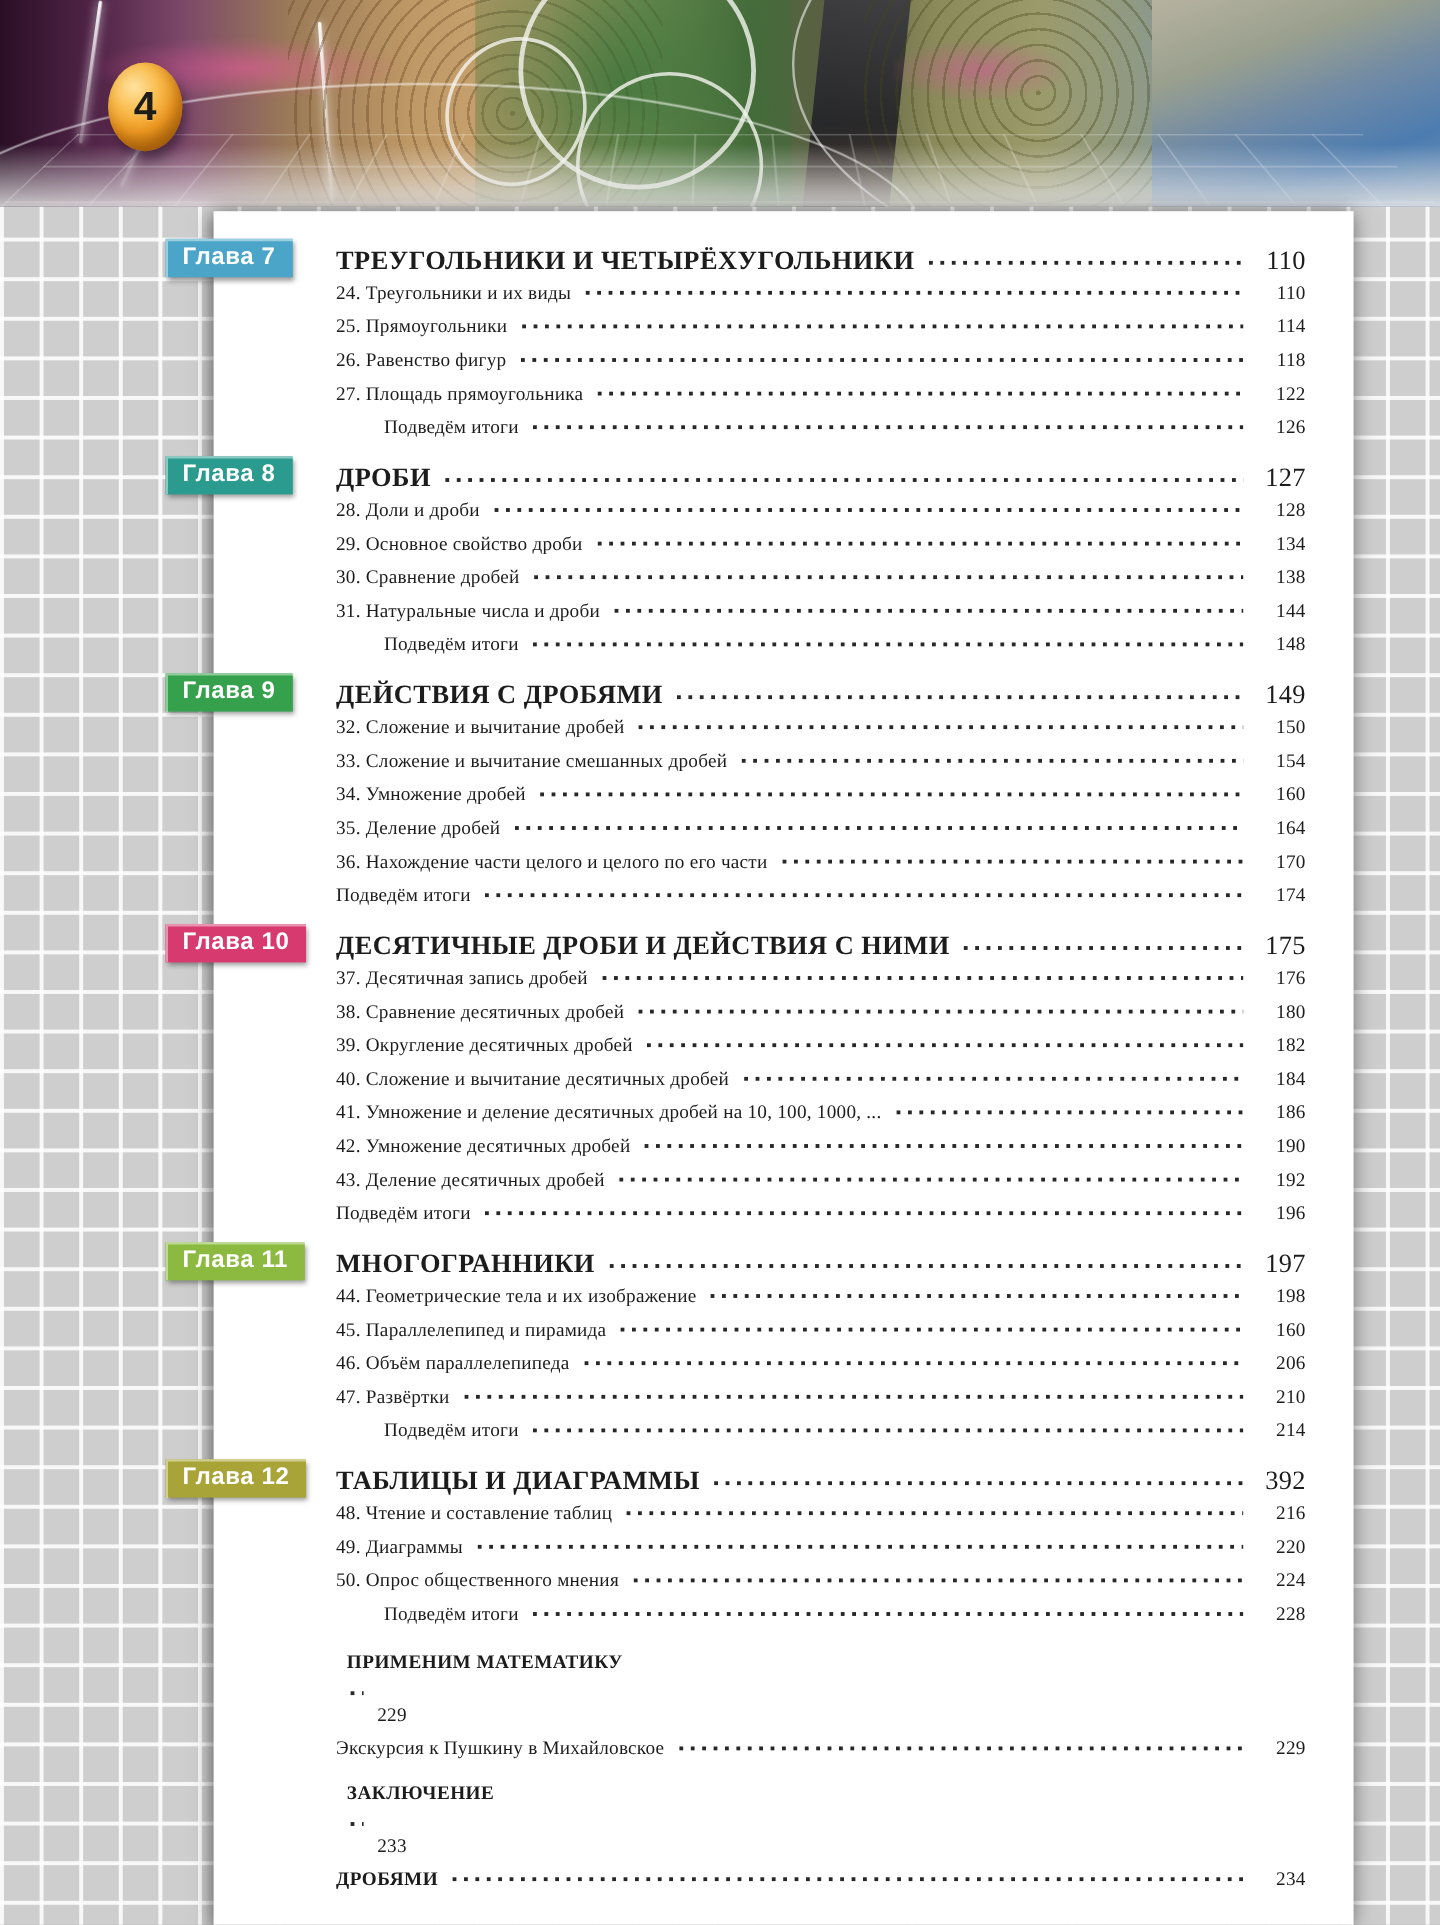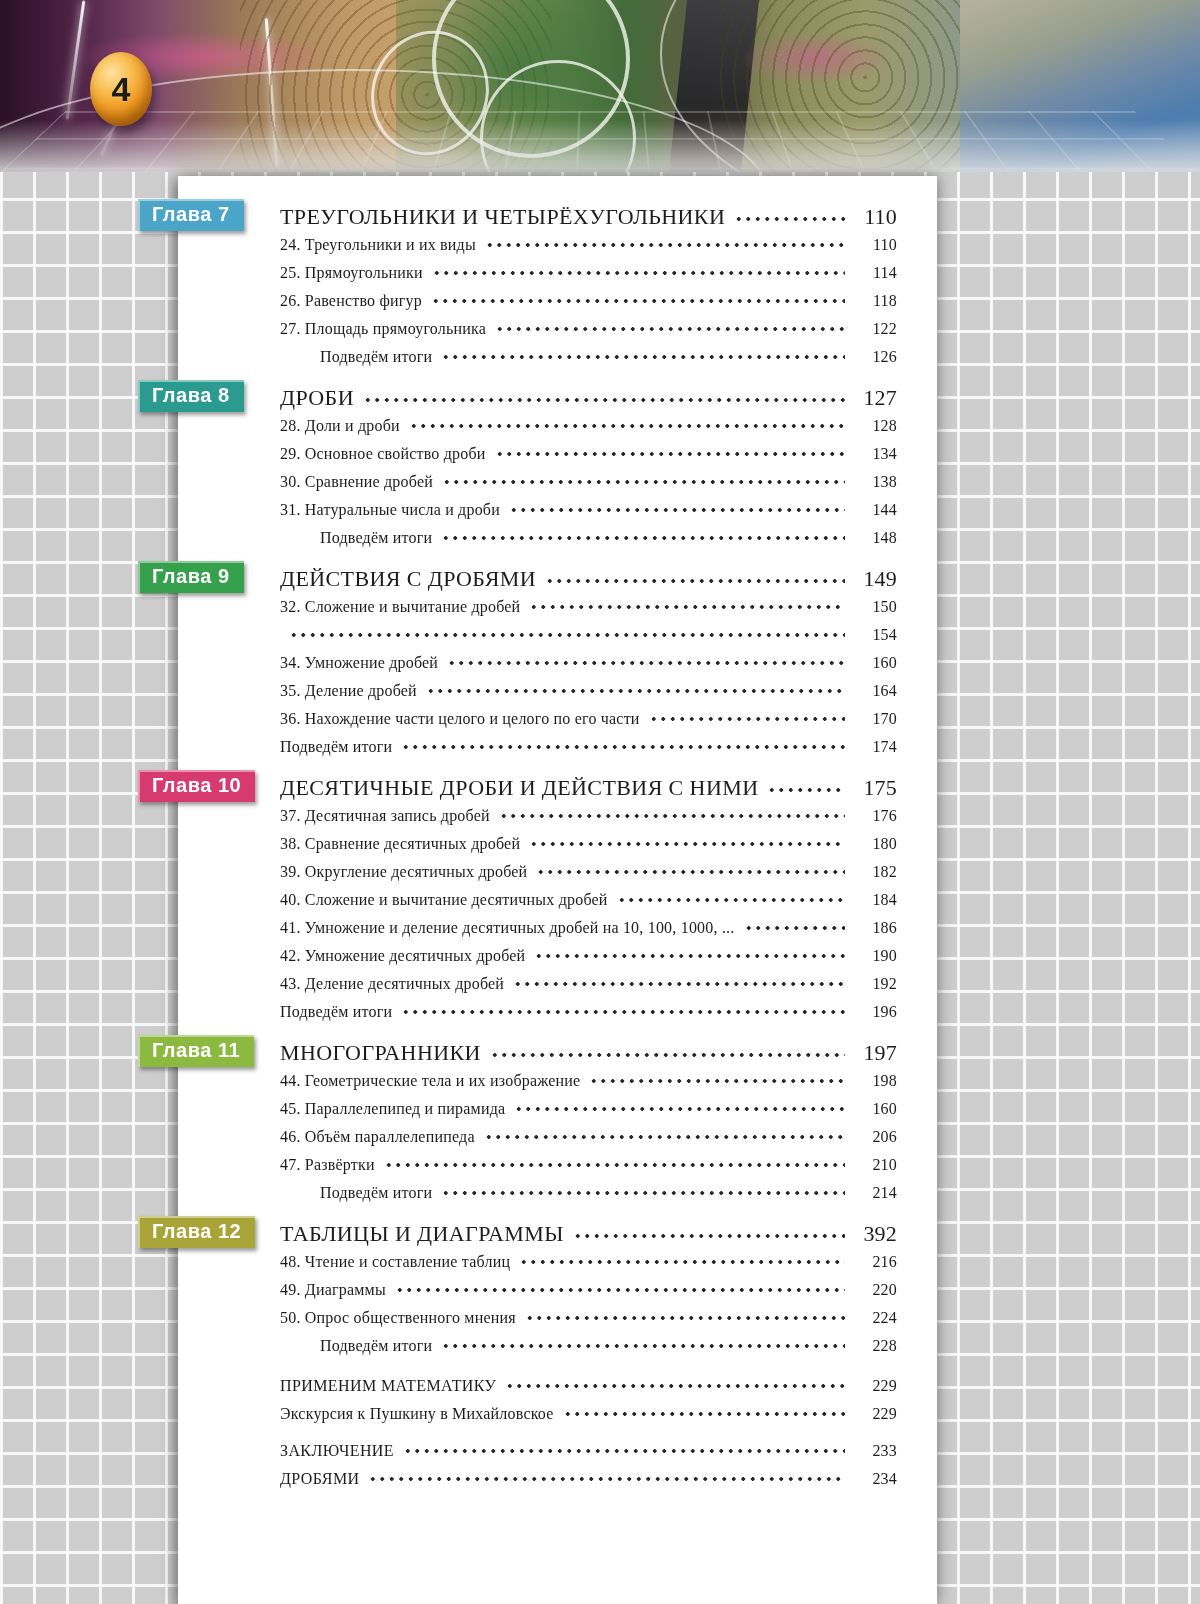--- a/index.html
+++ b/index.html
@@ -50,35 +50,35 @@
   .hd-fade{left:0; right:0; top:70%; height:30%; background:linear-gradient(180deg, rgba(224,224,224,0), rgba(228,228,228,.85));}
 
   
   .ball{position:absolute; left:90px; top:52px; width:62px; height:74px; border-radius:50%;
     background:radial-gradient(circle at 35% 28%, #ffe2a0 0%, #f9bd4e 30%, #ef9a22 55%, #b76d0b 88%, #8a4f06 100%);
     box-shadow:3px 7px 9px rgba(35,18,40,.5), inset -4px -8px 12px rgba(120,60,0,.45);
     display:flex; align-items:center; justify-content:center; z-index:5;}
   .ball span{font-family:"Liberation Sans", sans-serif; font-weight:bold; font-size:34px; color:#1d1c19; text-shadow:0 1px 0 rgba(255,255,255,.25);}
 
   
-  .page{position:absolute; left:178px; top:176px; width:759px; height:1428px; background:#ffffff;
+  .page{position:absolute; left:178px; top:176px; width:950px; height:1428px; background:#ffffff;
     box-shadow:0 0 16px rgba(60,60,60,.55), -4px 6px 10px rgba(70,70,70,.35);}
   .toc{position:relative; padding:26px 40px 0 102px; color:#1c1c1c;}
 
   .chapter{position:relative; margin-bottom:12px;}
   .ch-label{position:absolute; left:-142px; top:-3px; padding:1px 14px 2px;
     font-family:"Liberation Sans", sans-serif; font-weight:bold; font-size:20px; line-height:29px;
     color:#ffffff; white-space:nowrap; letter-spacing:.5px;
     box-shadow:2px 3px 4px rgba(40,40,40,.45), inset 2px 2px 0 rgba(255,255,255,.45);}
 
   .toc-row{display:flex; align-items:baseline; font-size:16px; line-height:28px; letter-spacing:.2px;}
-  .toc-row.bold .entry-text{font-weight:normal; letter-spacing:.4px;}
+  .toc-row.bold .entry-text{font-weight:bold; letter-spacing:.4px;}
   .toc-row.title-row{font-size:22px;}
   .toc-row.indent{padding-left:40px;}
-  .toc-row.gap{margin-top:9px;}
+  .toc-row.gap{margin-top:9px;flex-direction:column;}
   .entry-text{white-space:nowrap;}
   .dots{flex:1 1 auto; min-width:14px; height:1em; margin:0 2px 0 9px;
     background-image:radial-gradient(circle, #272727 1.7px, transparent 2px);
     background-size:9.5px 8px; background-repeat:repeat-x; background-position:left calc(100% - 1px);}
   .pg{min-width:50px; text-align:right; font-weight:normal; white-space:nowrap;}
   .closing{margin-top:10px;}
 </style>
 </head>
 <body>
 
@@ -182,20 +182,21 @@
             <span class="entry-text">ДЕЙСТВИЯ С ДРОБЯМИ</span>
             <span class="dots"></span>
             <span class="pg">149</span>
           </div>
           <div class="toc-row">
             <span class="entry-text">32. Сложение и вычитание дробей</span>
             <span class="dots"></span>
             <span class="pg">150</span>
           </div>
           <div class="toc-row">
+            <span class="entry-text">33. Сложение и вычитание смешанных дробей</span>
             <span class="dots"></span>
             <span class="pg">154</span>
           </div>
           <div class="toc-row">
             <span class="entry-text">34. Умножение дробей</span>
             <span class="dots"></span>
             <span class="pg">160</span>
           </div>
           <div class="toc-row">
             <span class="entry-text">35. Деление дробей</span>

